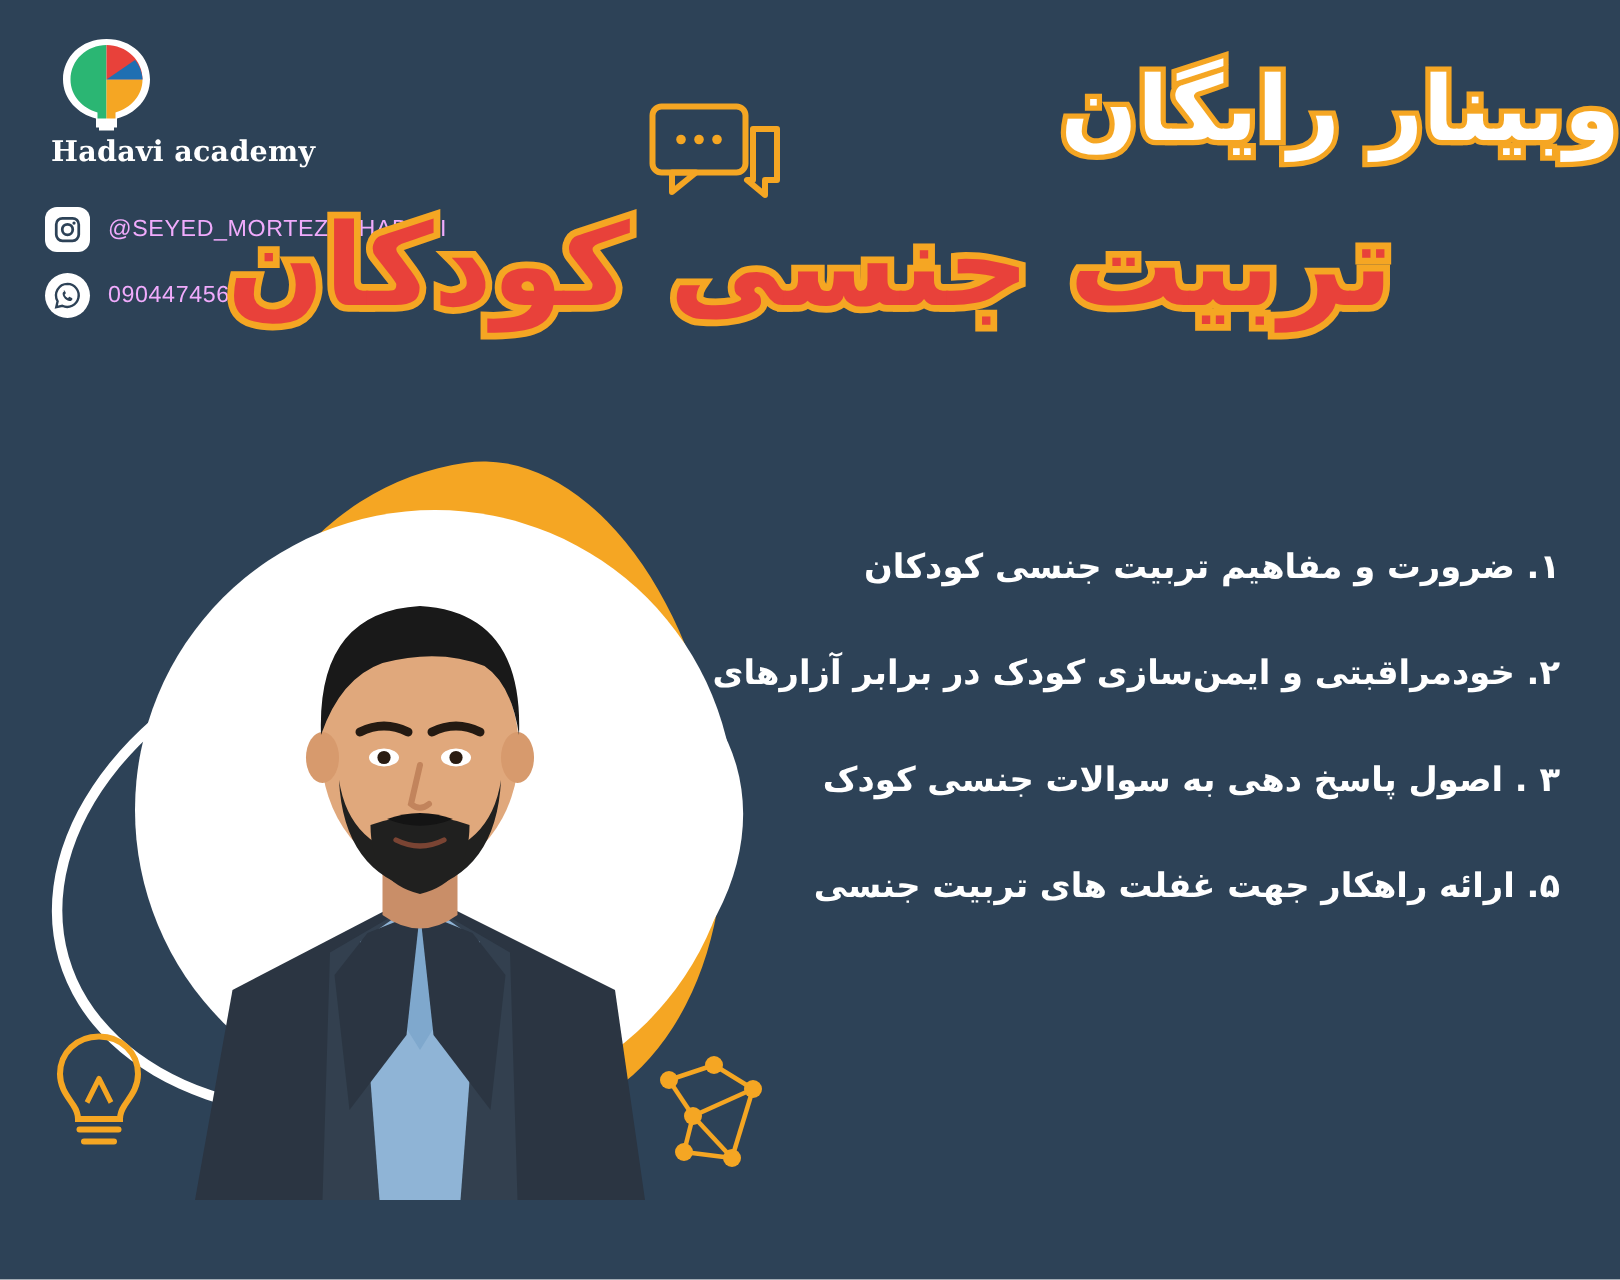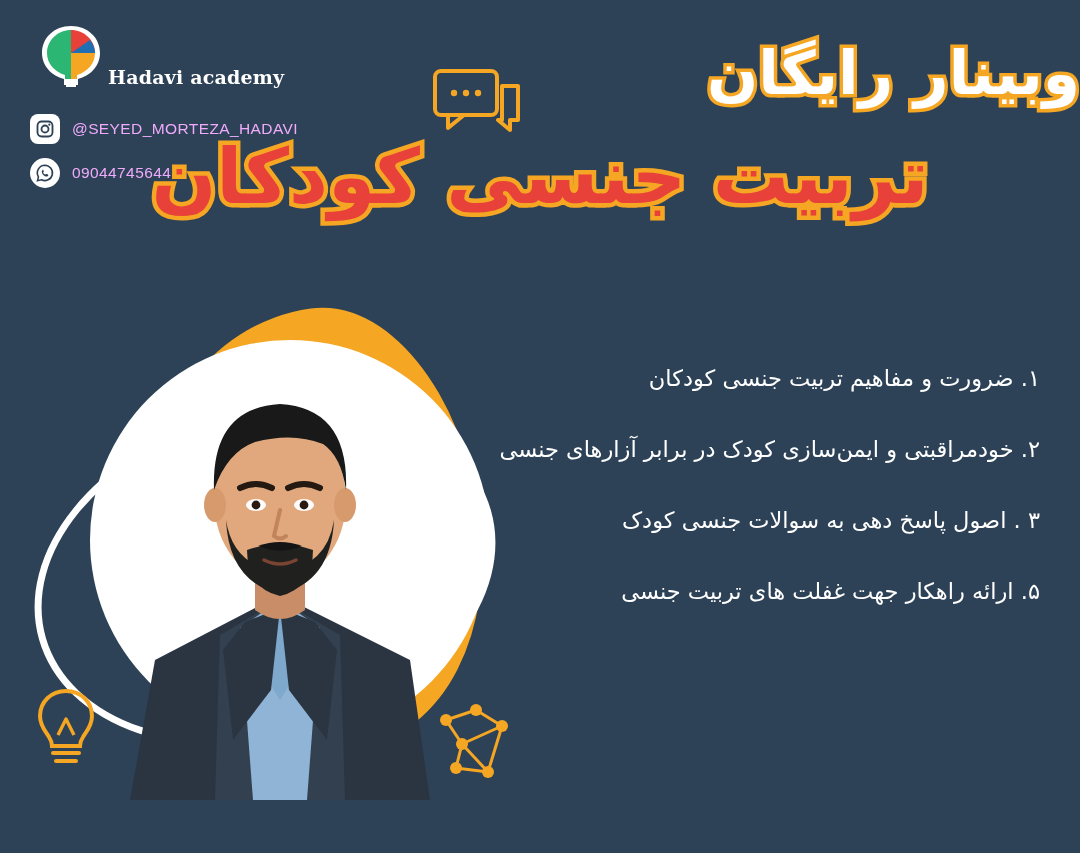--- a/index.html
+++ b/index.html
@@ -21,22 +21,22 @@
     position: absolute;
     top: 22px;
     right: auto;
     left: 30px;
     width: 290px;
     direction: ltr;
     text-align: left;
   }
   .logo-row {
     display: flex;
-    align-items: flex-end;
-    flex-direction: row;
+    align-items: flex-start;
+    flex-direction: column;
     width: 160px;
     margin-left: 4px;
   }
   .logo-mark {
     width: 74px;
     height: 66px;
     position: relative;
   }
   .logo-mark svg { display:block; }
   .logo-text {
@@ -175,21 +175,21 @@
     top: 365px;
     width: 620px;
     padding-right: 40px;
     box-sizing: border-box;
     direction: rtl;
     text-align: right;
   }
   .topic {
     color: #ffffff;
     font-size: 22.5px;
-    font-weight: normal;
+    font-weight: bold;
     margin-bottom: 45px;
     white-space: nowrap;
     font-family: "DejaVu Sans", "Liberation Sans", sans-serif;
   }
   .topic:last-child { margin-bottom: 0; }
 </style>
 </head>
 <body>
 
 <div id="poster">

